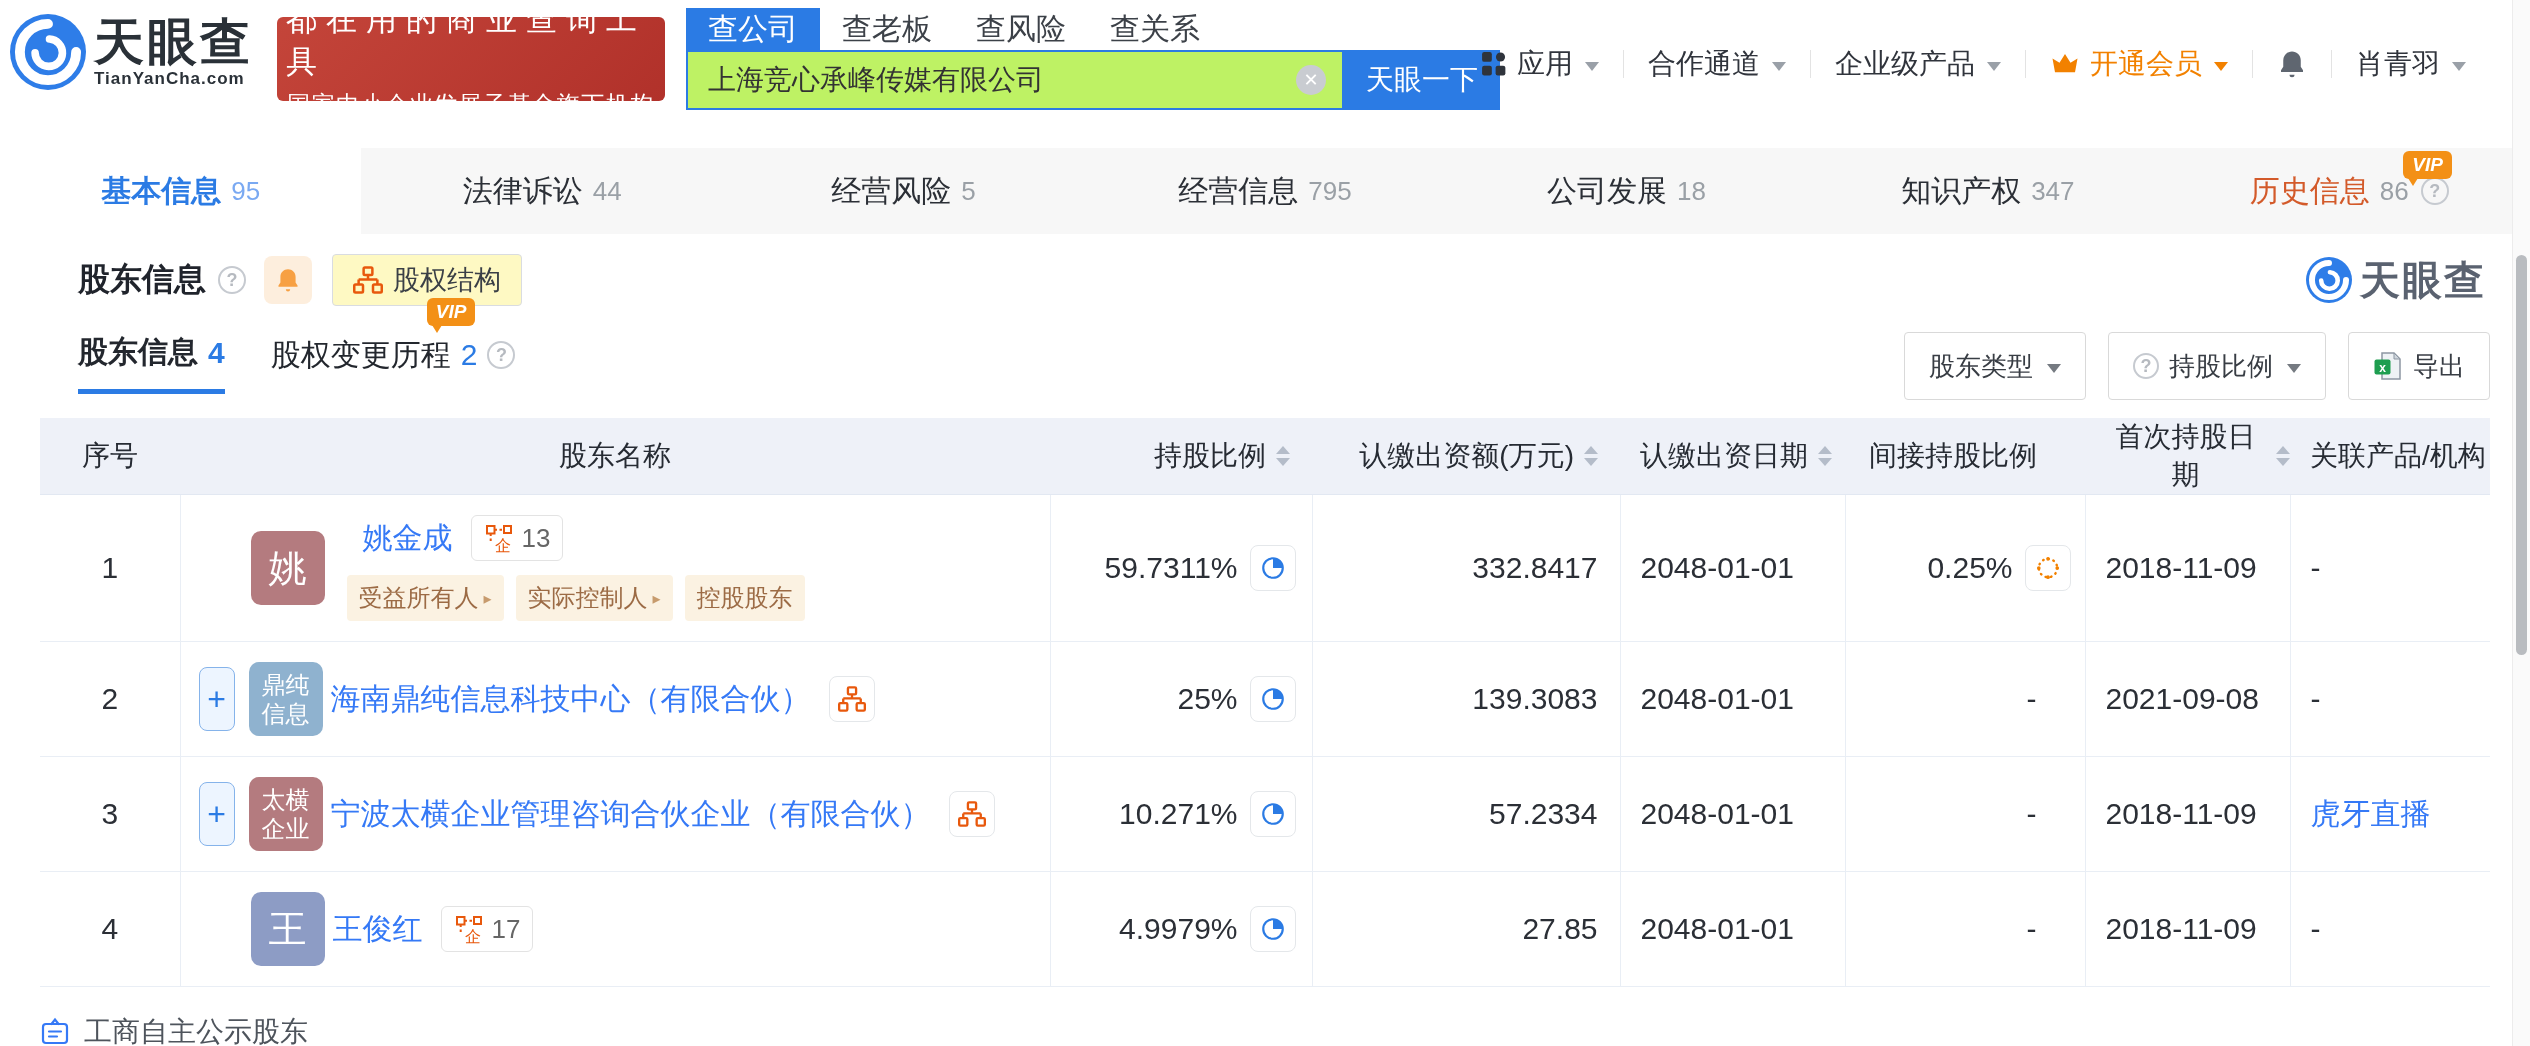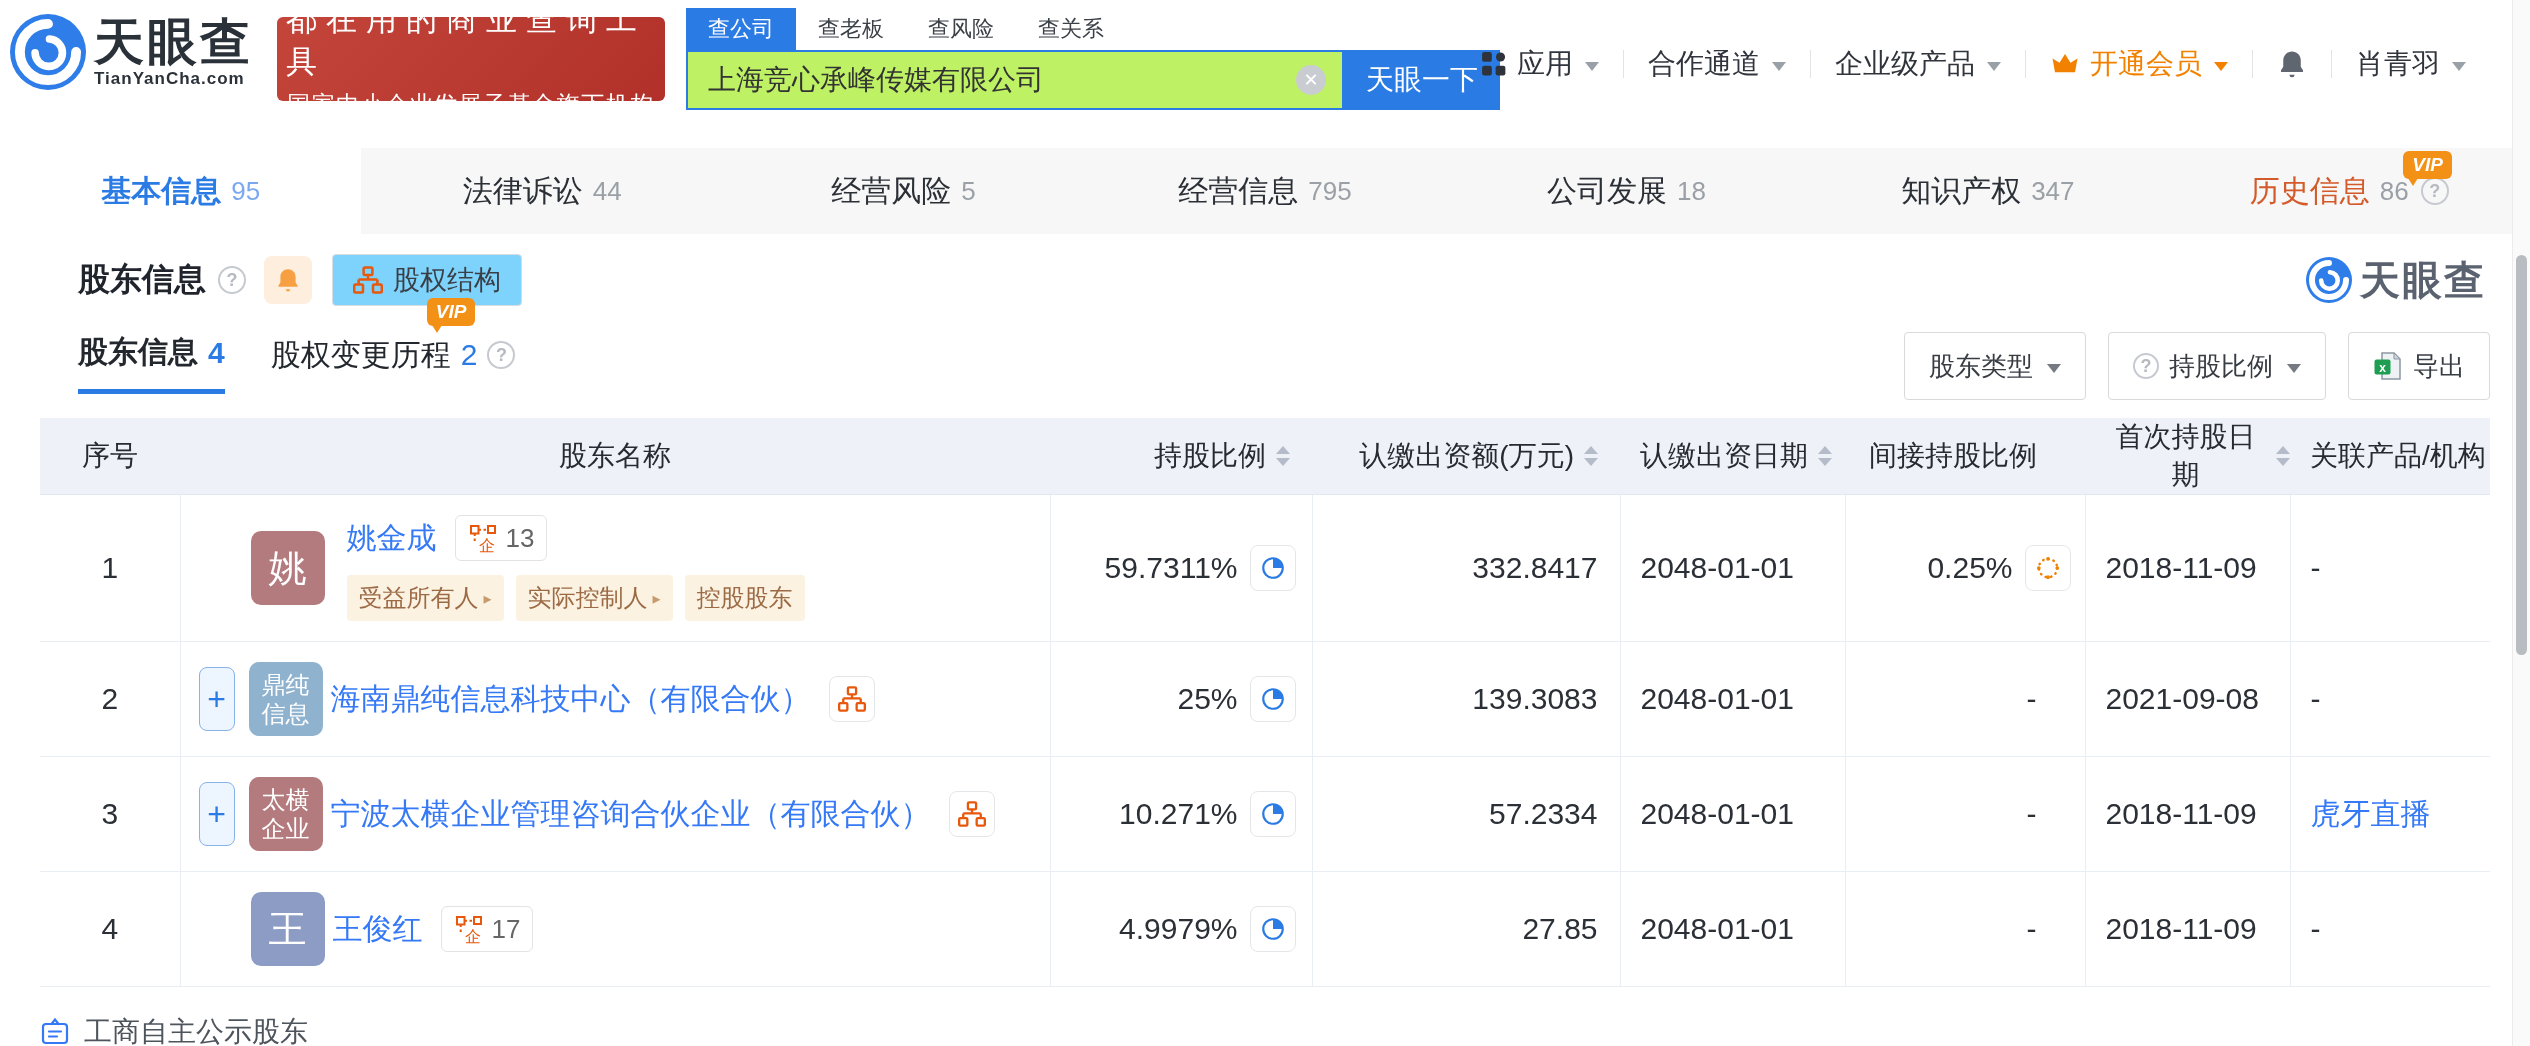--- a/index.html
+++ b/index.html
@@ -15,21 +15,21 @@
   .brand-cn { font-size:50px; font-weight:700; color:#2a3138; letter-spacing:3px; line-height:54px; }
   .brand-en { font-size:17px; font-weight:700; color:#2a3138; letter-spacing:1px; }
   .promo { position:absolute; left:277px; top:17px; width:388px; height:84px; border-radius:6px;
     background:linear-gradient(135deg,#c4453a,#b1312a); color:#fff; display:flex; flex-direction:column;
     align-items:center; justify-content:center; }
   .promo-l1 { font-size:31px; letter-spacing:9px; padding-left:9px; }
   .promo-l2 { font-size:23px; letter-spacing:1.5px; margin-top:6px; }
 
   .search-wrap { position:absolute; left:686px; top:8px; }
   .search-tabs { display:flex; height:42px; }
-  .search-tab { display:flex; align-items:center; padding:0 22px; font-size:22px; color:#3c4148; cursor:pointer; }
+  .search-tab { display:flex; align-items:center; padding:0 22px; font-size:30px; color:#3c4148; cursor:pointer; }
   .search-tab.active { background:#2b7be4; color:#fff; }
   .search-row { display:flex; }
   .search-box { width:658px; height:60px; border:2px solid #2b7be4; background:#bef264; display:flex;
     align-items:center; padding:0 16px 0 20px; }
   .search-value { flex:1; font-size:28px; color:#333; white-space:nowrap; overflow:hidden; }
   .clear-btn { width:30px; height:30px; border-radius:50%; background:#c9ccd1; color:#fff; font-size:18px;
     display:flex; align-items:center; justify-content:center; cursor:pointer; flex:none; }
   .search-btn { width:156px; height:60px; background:#2b7be4; color:#fff; font-size:28px; border:none;
     cursor:pointer; font-family:inherit; }
 
@@ -59,21 +59,21 @@
 
   .help-circle { width:28px; height:28px; border:2px solid #c6cad0; border-radius:50%; color:#b6bac0;
     font-size:18px; font-weight:700; display:inline-flex; align-items:center; justify-content:center; flex:none; }
 
   
   .section-head { display:flex; align-items:center; margin-top:20px; padding:0 44px 0 78px; height:52px; }
   .section-title { font-size:32px; font-weight:700; color:#20242c; }
   .section-head .help-circle { margin-left:12px; }
   .bell-box { width:48px; height:48px; background:#fdeedd; border-radius:8px; display:flex; align-items:center;
     justify-content:center; margin-left:18px; cursor:pointer; }
-  .structure-btn { height:52px; border:1px solid #d9dce1; border-radius:4px; background:#7dd3fc; display:flex;
+  .structure-btn { height:52px; border:1px solid #d9dce1; border-radius:4px; background:#fef9c3; display:flex;
     align-items:center; padding:0 20px; margin-left:20px; font-size:27px; color:#3a3f46; cursor:pointer; font-family:inherit; }
   .structure-btn svg { margin-right:10px; }
   .watermark { margin-left:auto; display:flex; align-items:center; }
   .watermark-text { font-size:40px; font-weight:600; color:#5a6270; margin-left:8px; letter-spacing:2px; }
 
   
   .sub-row { display:flex; align-items:flex-start; margin-top:26px; padding:0 40px 0 78px; }
   .sub-tabs { display:flex; gap:46px; }
   .sub-tab { font-size:30px; color:#23272e; padding-bottom:16px; display:flex; align-items:center;
     cursor:pointer; position:relative; }
@@ -117,21 +117,21 @@
   .expand-btn { width:36px; height:64px; border:1.5px solid #85b3ea; border-radius:8px; background:#edf5ff;
     color:#2b7be4; font-size:32px; display:flex; align-items:center; justify-content:center; cursor:pointer;
     flex:none; font-family:inherit; }
   .avatar { width:74px; height:74px; border-radius:10px; color:#fff; display:flex; flex-direction:column;
     align-items:center; justify-content:center; flex:none; margin-left:14px; cursor:pointer; }
   .avatar.no-expand { margin-left:52px; }
   .avatar .one { font-size:38px; }
   .avatar .small { font-size:24px; line-height:29px; }
   .holder-link { color:#3579f6; font-size:30px; margin-left:8px; white-space:nowrap; cursor:pointer; }
   .name-col { margin-left:22px; }
-  .name-col .holder-link { margin-left:0; }
+  .name-col .holder-link { margin-left:16px; }
   .name-line { display:flex; align-items:center; }
   .rel-badge { display:inline-flex; align-items:center; height:46px; border:1px solid #e3e3e3; border-radius:6px;
     padding:0 12px; margin-left:18px; cursor:pointer; background:#fff; }
   .rel-count { font-size:26px; color:#666; margin-left:8px; }
   .tag-line { display:flex; gap:12px; margin-top:14px; }
   .tag { background:#fbf2e2; color:#9c6b45; font-size:24px; padding:7px 12px; border-radius:4px;
     display:inline-flex; align-items:center; white-space:nowrap; cursor:pointer; }
   .tag-arrow { font-size:16px; color:#c79b6d; margin-left:5px; }
   .orgbox { width:46px; height:46px; border:1px solid #e4e7ea; border-radius:8px; display:inline-flex;
     align-items:center; justify-content:center; margin-left:18px; cursor:pointer; flex:none; background:#fff; }

